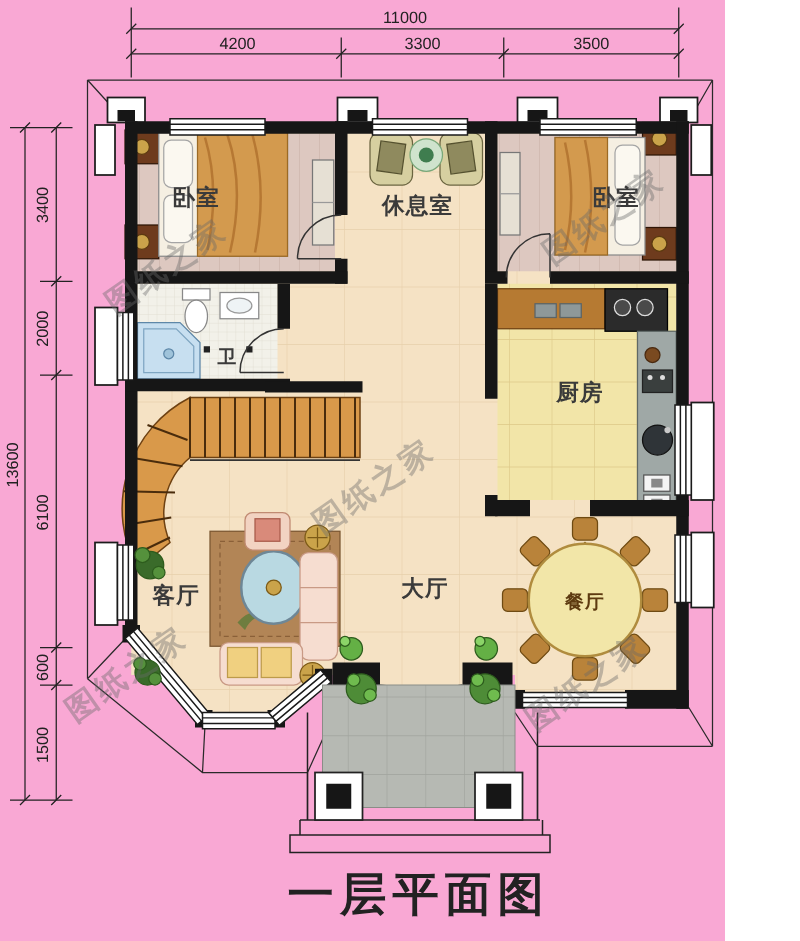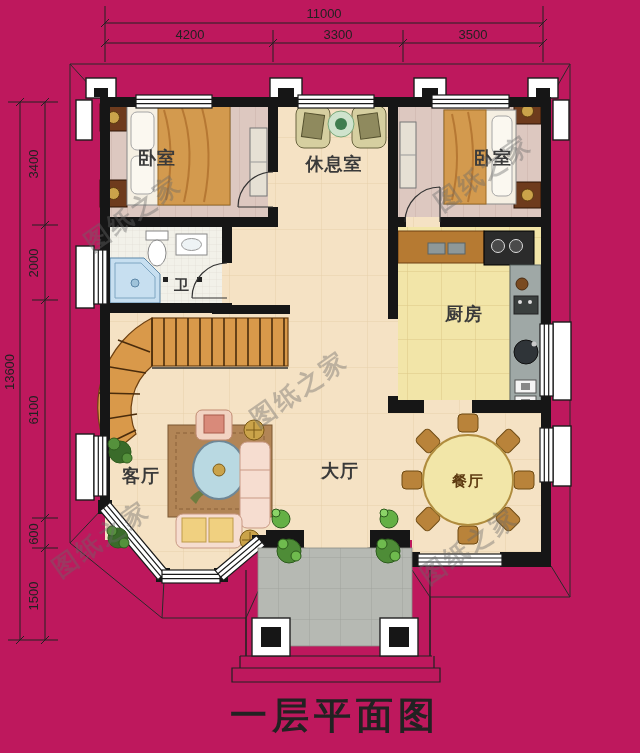--- a/index.html
+++ b/index.html
@@ -1,20 +1,20 @@
 <!DOCTYPE html>
 <html style="--wall: #161616; --ink: #222222; --floor_cream: #f5e2c4; --floor_bedroom: #ddc8c0; --floor_kitchen: #f2e5a8; --floor_bath: #f2f1e9; --porch_gray: #b6b9b3; --stair_wood: #d9994a; --accent_gold: #caa34a; --shower_blue: #c7dff0; --plant_green: #4e8c37;"><head>
 <meta charset="utf-8">
 <style>
   :root{
     --wall:#161616;
     --ink:#222222;
   }
   html,body{margin:0;padding:0;background:#ffffff;}
-  .canvas{position:relative;width:640px;height:753px;background:#be185d;overflow:hidden;
+  .canvas{position:relative;width:580px;height:753px;background:#f9a8d4;overflow:hidden;
           font-family:"Liberation Sans",sans-serif;}
   svg text{font-family:"Liberation Sans","DejaVu Sans",sans-serif;}
   .dim{font-size:13px;fill:#222;}
   .room-label{font-size:18px;font-weight:bold;fill:#3a3a3a;letter-spacing:1px;}
   .room-label.small{font-size:15px;}
   .dining-label{font-size:15px;font-weight:bold;fill:#5d3a10;letter-spacing:1px;}
   .wm{font-size:25px;fill:rgba(105,105,105,0.40);letter-spacing:3px;font-weight:bold;}
   .title{font-size:37px;font-weight:bold;fill:var(--ink);letter-spacing:5px;}
 </style>
 </head>

